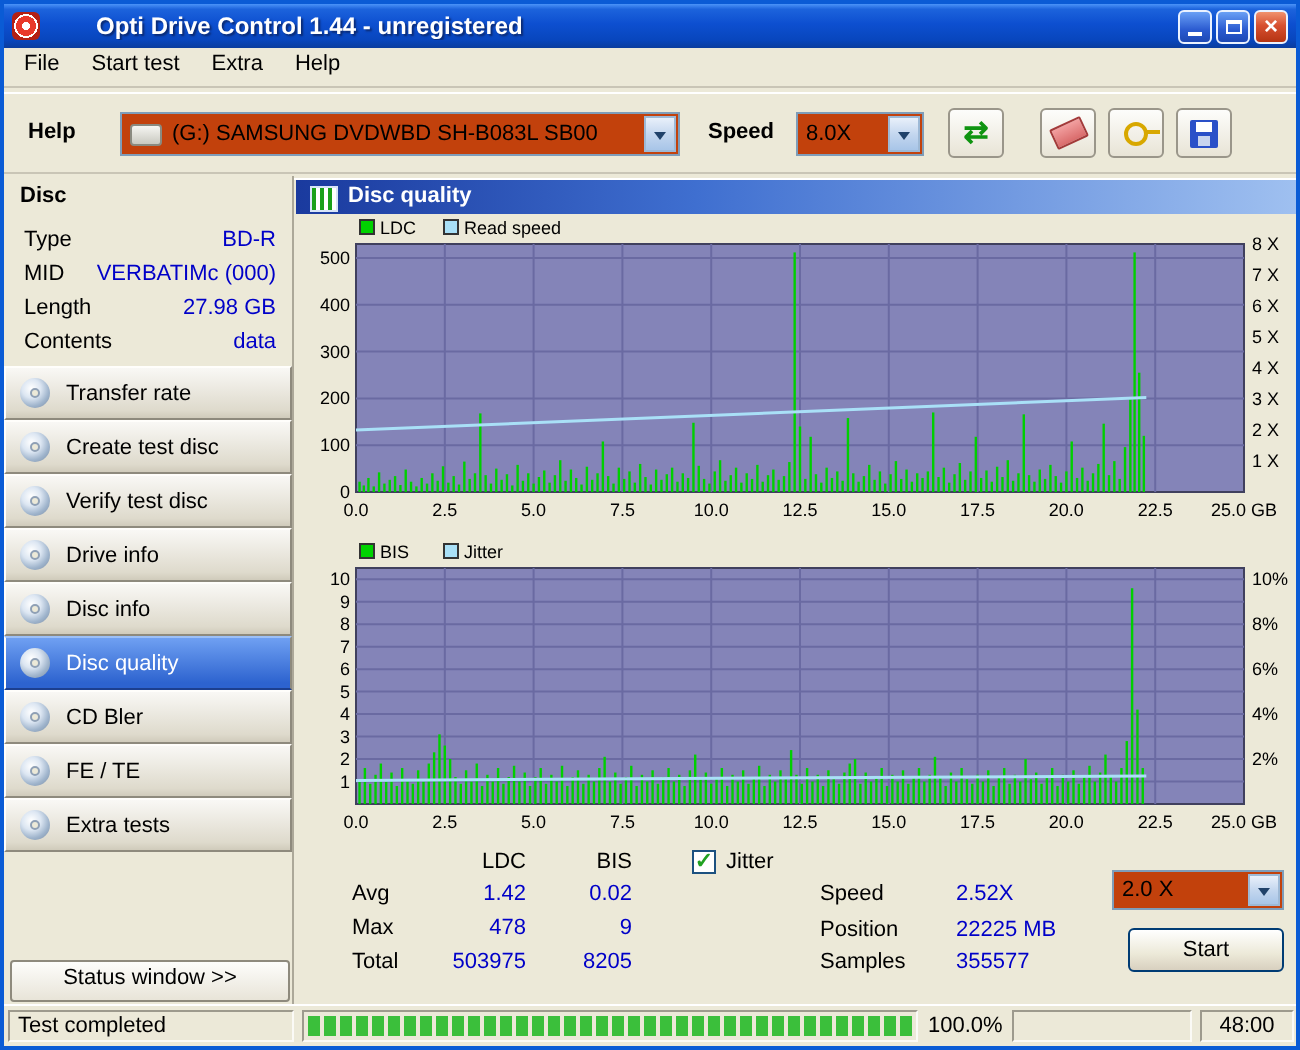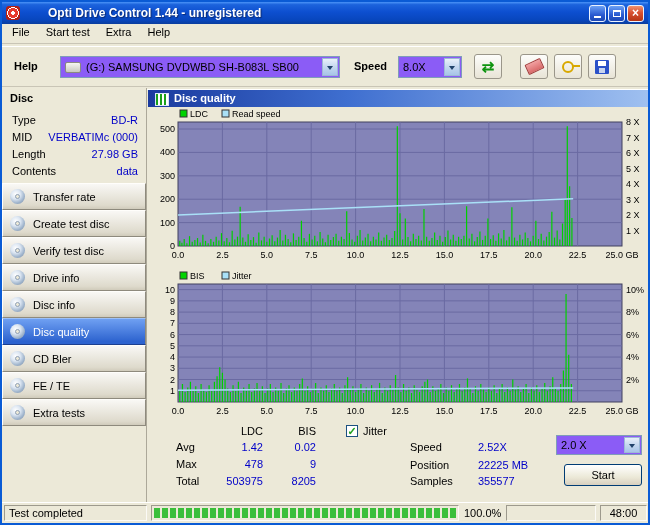--- a/index.html
+++ b/index.html
@@ -20,21 +20,21 @@
   .glyph-max{display:block;width:8px;height:7px;border:1px solid #fff;border-top:2px solid #fff;box-sizing:border-box;}
 
   
   .menubar{position:absolute;left:0;top:22px;right:0;height:19px;display:flex;align-items:flex-start;padding-left:2px;background:#ece9d8;}
   .menu-item{padding:2px 8px;cursor:pointer;}
   .hr{position:absolute;left:0;right:0;height:2px;border-top:1px solid #c9c5b6;border-bottom:1px solid #ffffff;}
   .hr1{top:41px;} .hr2{top:84px;}
   .toolbar{position:absolute;left:0;top:44px;right:0;height:40px;}
   .tb-label{position:absolute;font-weight:bold;}
   .lbl-drive{left:12px;top:14px;} .lbl-speed{left:352px;top:14px;}
-  .combo{position:absolute;display:flex;align-items:center;background:#8b5cf6;border:1px solid #7f9db9;height:22px;box-sizing:border-box;padding-left:4px;cursor:pointer;overflow:hidden;}
+  .combo{position:absolute;display:flex;align-items:center;background:#c2410c;border:1px solid #7f9db9;height:22px;box-sizing:border-box;padding-left:4px;cursor:pointer;overflow:hidden;}
   .combo .combo-text{white-space:nowrap;overflow:hidden;padding-right:18px;}
   .combo .arrow{position:absolute;right:1px;top:1px;bottom:1px;width:16px;border:1px solid #9db9d6;box-sizing:border-box;
     background:linear-gradient(#e9f0fa,#c4d7ef 50%,#a8c5e8);display:flex;align-items:center;justify-content:center;}
   .combo .arrow::after{content:'';border:3px solid transparent;border-top:4px solid #20426a;margin-top:4px;}
   .drive-combo{left:58px;top:10px;width:280px;}
   .speed-combo{left:396px;top:10px;width:64px;}
   .drive-ico{width:14px;height:9px;background:linear-gradient(#f6f6f2,#c9c9c0);border:1px solid #8a8a80;border-radius:2px;margin-right:5px;flex:0 0 auto;}
   .tool-btn{position:absolute;width:28px;height:25px;border:1px solid #9a968a;border-radius:3px;box-sizing:border-box;
     background:linear-gradient(#fdfdfb,#e8e4d6);display:flex;align-items:center;justify-content:center;cursor:pointer;}
   .btn-refresh{left:472px;top:8px;} .btn-erase{left:518px;top:8px;} .btn-keys{left:552px;top:8px;} .btn-save{left:586px;top:8px;}
@@ -206,20 +206,21 @@
         </div>
         <div class="side-btn">
           <span class="disc-icon"></span>
           <span class="sb-label">FE / TE</span>
         </div>
         <div class="side-btn">
           <span class="disc-icon"></span>
           <span class="sb-label">Extra tests</span>
         </div>
       </div>
+    <div class="status-win-btn">Status window &gt;&gt;</div>
   </div>
 
   <div class="main-header">
     <span class="mh-icon"></span>
     <span>Disc quality</span>
   </div>
 
   <svg id="chart1" class="chart" width="500" height="158">
       <rect x="30" y="14" width="444" height="124" fill="#8484b8" stroke="#40405e"></rect>
       <line x1="74.4" y1="14" x2="74.4" y2="138" stroke="#6a6aa2"></line>

